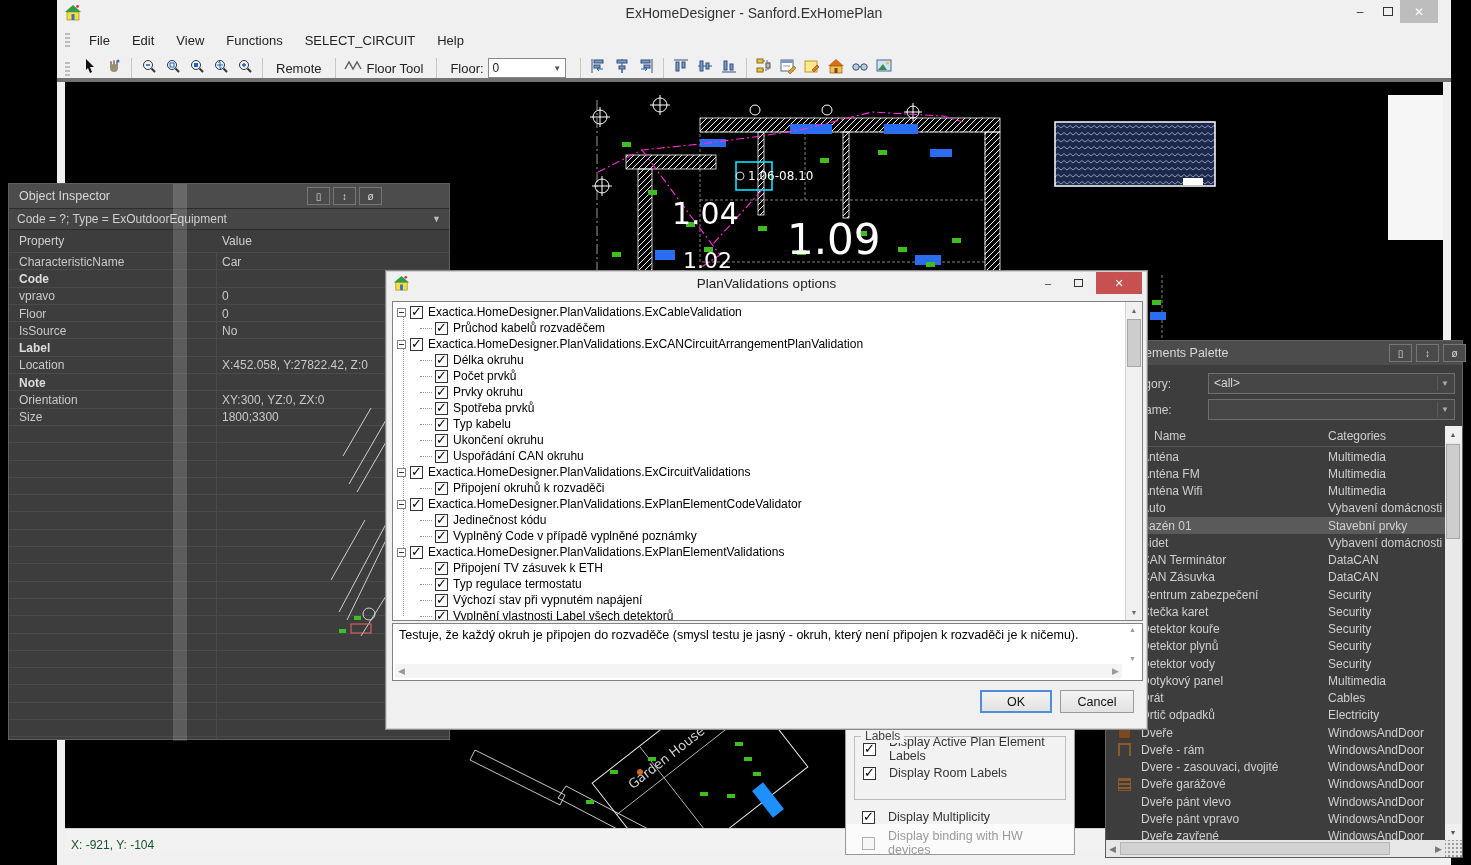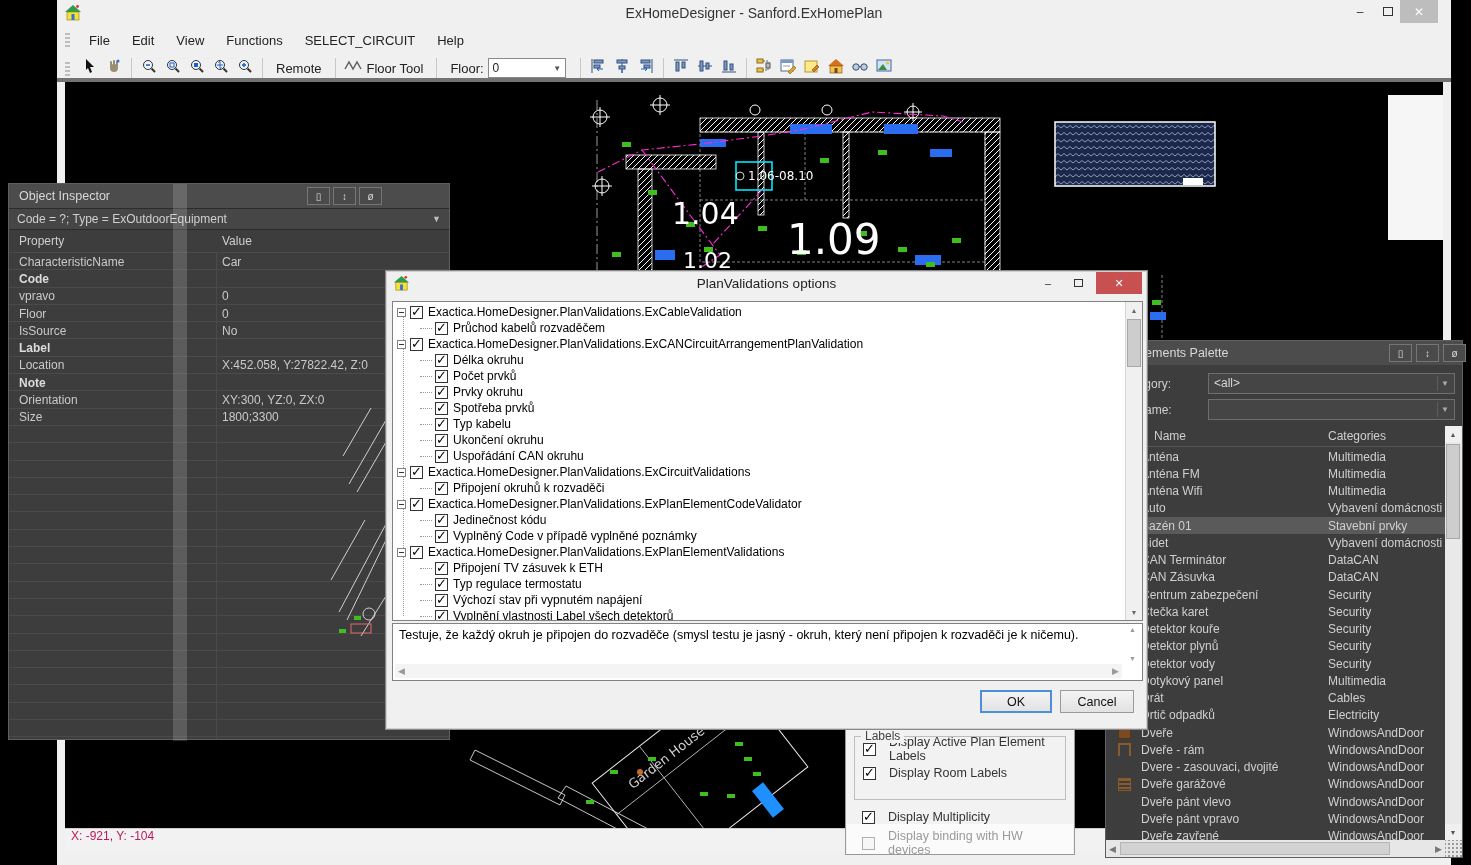--- a/index.html
+++ b/index.html
@@ -26,21 +26,21 @@
   #toolbar { position:absolute; left:0; top:54px; right:0; height:28px; background:#f0f0f0; display:flex; align-items:flex-end; padding-left:8px; border-bottom:4px solid #737373; }
   .tb-sep { width:1px; height:20px; background:#c8c8c8; margin:0 5px; }
   .tb-btn { width:24px; height:24px; display:flex; align-items:center; justify-content:center; }
   .tb-text { font-size:13px; color:#222; padding:2px 8px; }
   #floor-combo { width:78px; height:20px; background:#fff; border:1px solid #8a8a8a; position:relative; font-size:12px; color:#222; padding:2px 4px; margin-left:4px; }
   #floor-combo .arrow { position:absolute; right:0; top:0; width:15px; height:18px; display:flex; align-items:center; justify-content:center; font-size:8px; color:#555; }
 
   
   #canvas { position:absolute; left:8px; top:82px; width:1378px; height:746px; background:#000; }
 
-  #statusbar { position:absolute; left:8px; top:828px; width:1378px; height:24px; background:#f2f2f2; border-top:1px solid #cfcfcf; font-size:12px; color:#be185d; display:flex; align-items:flex-start; padding-left:6px; }
+  #statusbar { position:absolute; left:8px; top:828px; width:1378px; height:24px; background:#f2f2f2; border-top:1px solid #cfcfcf; font-size:12px; color:#14532d; display:flex; align-items:flex-end; padding-left:6px; }
 
   
   .dark-panel { background:#3d3d3d; border:1px solid #5f5f5f; color:#cfcfcf; }
   .dark-title { height:24px; background:#4c4c4c; display:flex; align-items:center; padding-left:10px; font-size:12.5px; color:#d8d8d8; position:relative; }
   .dark-tbtn { position:absolute; top:3px; width:23px; height:18px; background:#4a4a4a; border:1px solid #767676; color:#ddd; font-size:10px; display:flex; align-items:center; justify-content:center; }
 
   
   #object-inspector { left:8px; top:183px; width:442px; height:557px; z-index:6; position:absolute; }
   #oi-filter { height:22px; background:#464646; border-top:1px solid #2c2c2c; border-bottom:1px solid #2c2c2c; display:flex; align-items:center; padding:0 8px; font-size:12px; color:#cfcfcf; position:relative; }
   #oi-filter .chev { position:absolute; right:8px; font-size:9px; color:#bbb; }

